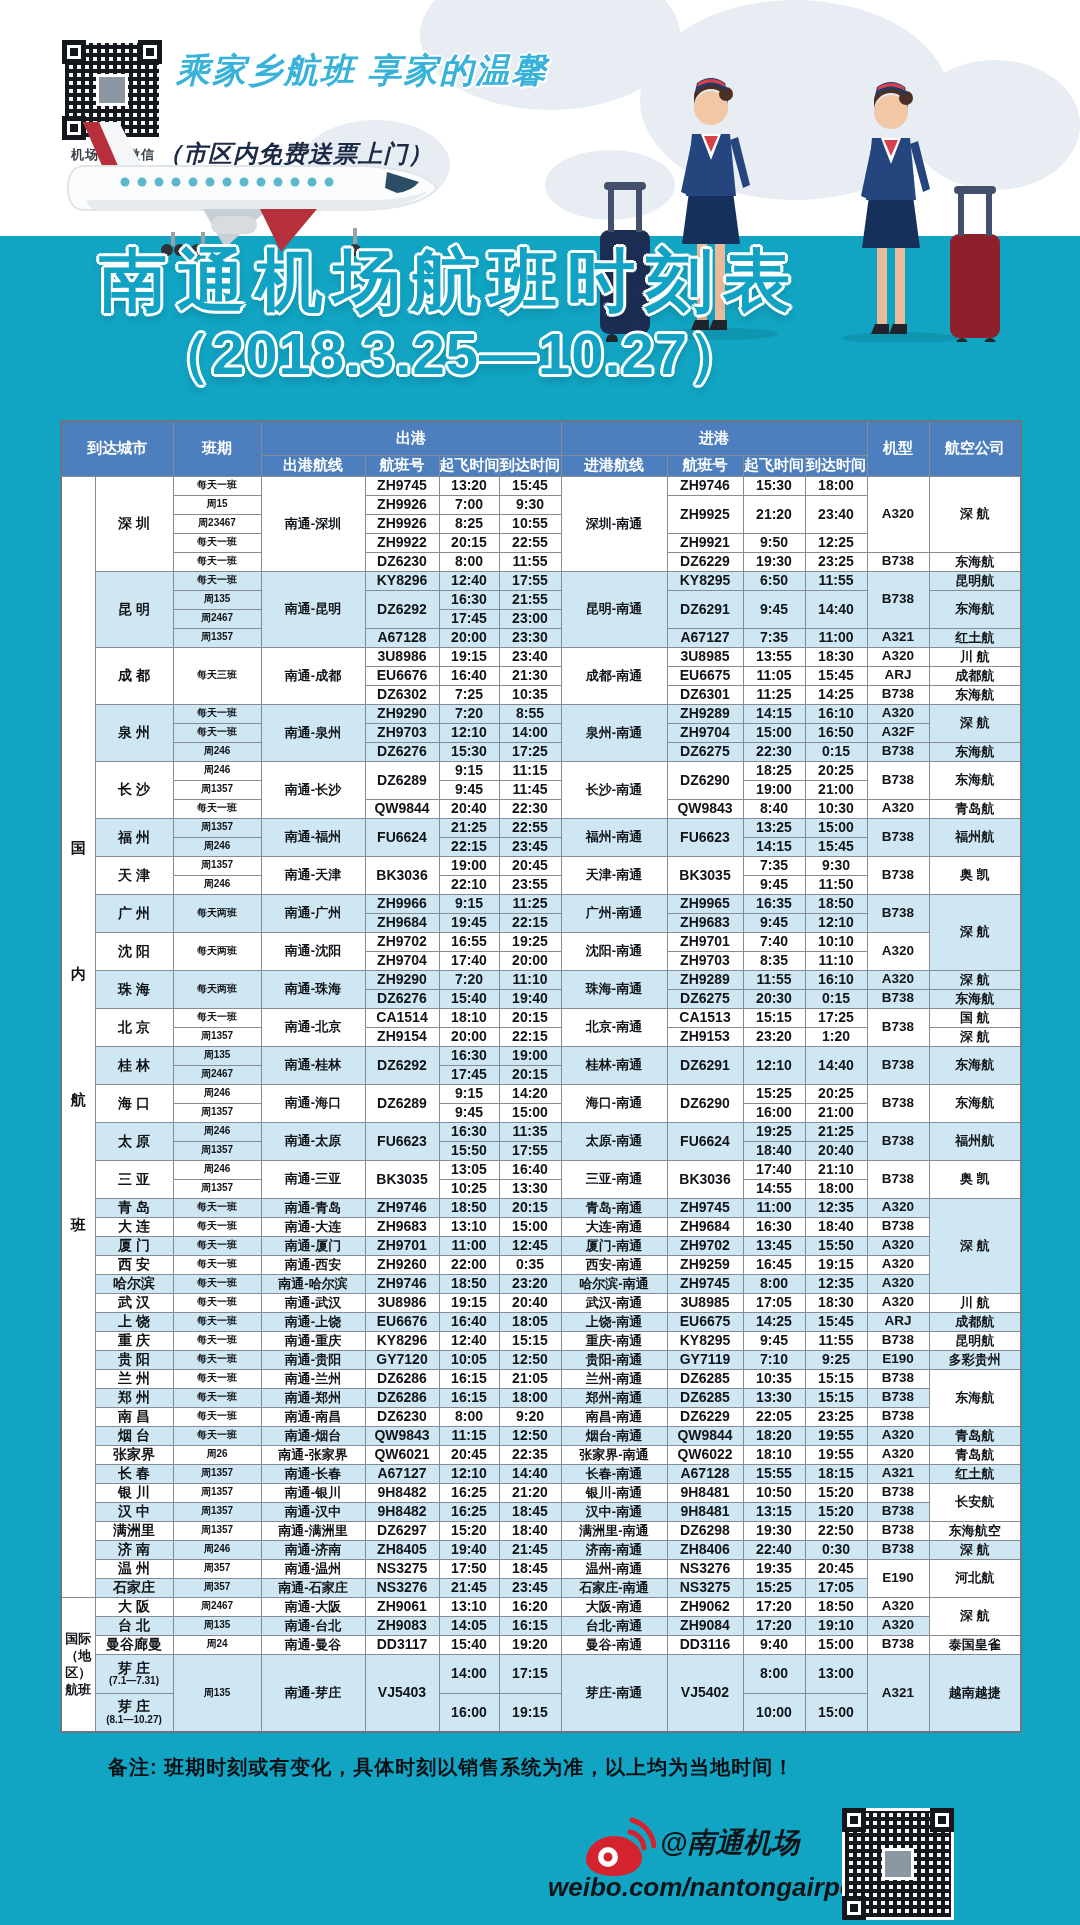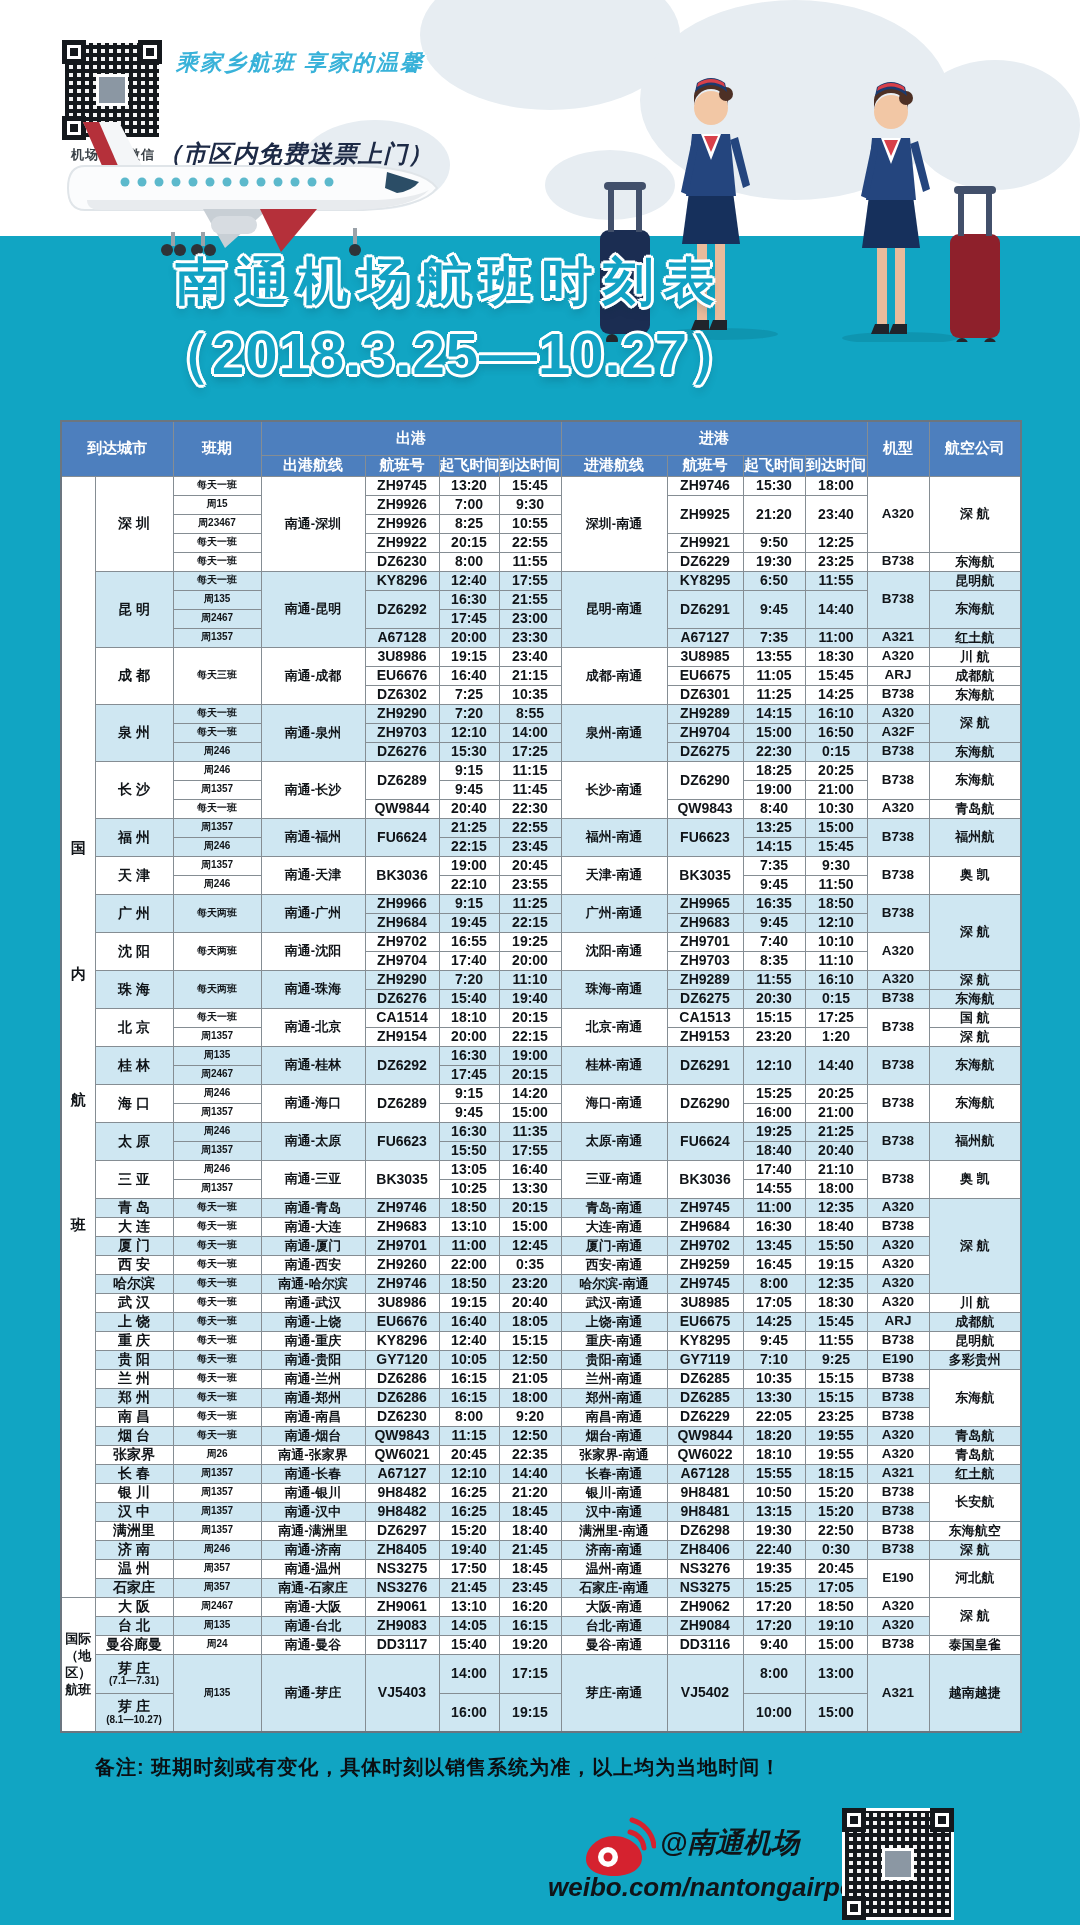--- a/index.html
+++ b/index.html
@@ -14,31 +14,31 @@
   .qr .grid{position:absolute;inset:3px;
     background-image:repeating-linear-gradient(0deg,#14181c 0 4px,transparent 4px 8px),
                      repeating-linear-gradient(90deg,#14181c 0 4px,#f3f3f3 4px 8px)}
   .qr .fp{position:absolute;width:24px;height:24px;border:5px solid #14181c;background:#fff;box-sizing:border-box}
   .qr .fp::after{content:"";position:absolute;inset:3px;background:#14181c}
   .qr .fp.tl{left:0;top:0}.qr .fp.tr{right:0;top:0}.qr .fp.bl{left:0;bottom:0}
   .qr .ctr{position:absolute;left:50%;top:50%;width:26px;height:26px;transform:translate(-50%,-50%);
            background:#8b97a3;border:3px solid #fff}
   .qr-caption{position:absolute;left:56px;top:146px;width:114px;text-align:center;
               font-size:13px;font-weight:700;color:#3a4147;letter-spacing:1px}
-  .slogan{position:absolute;left:176px;top:48px;font-size:22px;font-weight:800;font-style:italic;color:#38b2d9;
+  .slogan{position:absolute;left:176px;top:48px;font-size:34px;font-weight:800;font-style:italic;color:#38b2d9;
           text-shadow:-2px 0 0 #fff,2px 0 0 #fff,0 -2px 0 #fff,0 2px 0 #fff,2px 2px 0 #fff;letter-spacing:2px}
   .phone{position:absolute;left:174px;top:96px;font-family:"Liberation Serif","DejaVu Serif",serif;
          font-style:italic;font-weight:700;font-size:28px;color:#1d2a46;letter-spacing:1px}
   .delivery{position:absolute;left:158px;top:138px;font-family:"Liberation Serif","DejaVu Serif",serif;
          font-style:italic;font-weight:700;font-size:24px;color:#1d2a46;letter-spacing:1px}
   
   .title1,.title2{position:absolute;left:15px;width:870px;text-align:center;font-weight:800;color:#12a2c4;
      text-shadow:-3px 0 0 #fff,3px 0 0 #fff,0 -3px 0 #fff,0 3px 0 #fff,
                  -2px -2px 0 #fff,2px -2px 0 #fff,-2px 2px 0 #fff,2px 2px 0 #fff,0 6px 8px rgba(0,45,60,.25)}
-  .title1{top:248px;font-size:51px;letter-spacing:10px}
+  .title1{top:236px;font-size:68px;letter-spacing:10px}
   .title2{top:316px;font-size:58px;letter-spacing:1px}
   
   .tbl{position:absolute;left:60px;top:420px;width:960px;border-collapse:collapse;table-layout:fixed;
        border:2px solid #6b7680}
   .tbl th,.tbl td{border:1px solid #858d93;padding:0;text-align:center;vertical-align:middle;
        white-space:nowrap;overflow:hidden}
   thead th{background:#4d7fbe;color:#fff;border:1px solid #b9cbe4;font-size:15px;font-weight:700}
   thead tr.h1{height:34px}
   thead tr.h2{height:21px}
   tbody tr{height:19px}
@@ -53,21 +53,21 @@
   td.tm{font-size:14px;font-weight:600}
   td.ty{font-size:13.5px}
   td.al{font-size:13px;font-weight:800}
   td .sub{font-size:10px;font-weight:600;line-height:11px}
   td.side{background:#fff}
   .side-dom{display:flex;flex-direction:column;justify-content:center;align-items:center;gap:110px;
             font-size:15px;font-weight:800;color:#101418}
   .side-intl{display:flex;flex-direction:column;justify-content:flex-start;align-items:center;
             font-size:13px;font-weight:800;line-height:17px;color:#101418}
   
-  .note{position:absolute;left:95px;top:1754px;font-size:20px;font-weight:800;color:#0b0f13;letter-spacing:1px}
+  .note{position:absolute;left:108px;top:1754px;font-size:20px;font-weight:800;color:#0b0f13;letter-spacing:1px}
   .handle{position:absolute;left:660px;top:1824px;font-size:28px;font-weight:800;font-style:italic;color:#101418}
   .url{position:absolute;left:548px;top:1872px;font-size:26px;font-style:italic;font-weight:600;color:#101418}
 </style>
 </head>
 <body>
 
 <div class="banner">
   <div class="blob" style="left:420px;top:-40px;width:260px;height:150px"></div>
   <div class="blob" style="left:640px;top:0px;width:310px;height:200px"></div>
   <div class="blob" style="left:910px;top:60px;width:170px;height:130px"></div>
@@ -305,21 +305,21 @@
         <td rowspan="3" class="rt">成都-南通</td>
         <td class="fl">3U8985</td>
         <td class="tm">13:55</td>
         <td class="tm">18:30</td>
         <td class="ty">A320</td>
         <td class="al">川 航</td>
       </tr>
       <tr class="w">
         <td class="fl">EU6676</td>
         <td class="tm">16:40</td>
-        <td class="tm">21:15</td>
+        <td class="tm">21:30</td>
         <td class="fl">EU6675</td>
         <td class="tm">11:05</td>
         <td class="tm">15:45</td>
         <td class="ty">ARJ</td>
         <td class="al">成都航</td>
       </tr>
       <tr class="w">
         <td class="fl">DZ6302</td>
         <td class="tm">7:25</td>
         <td class="tm">10:35</td>

